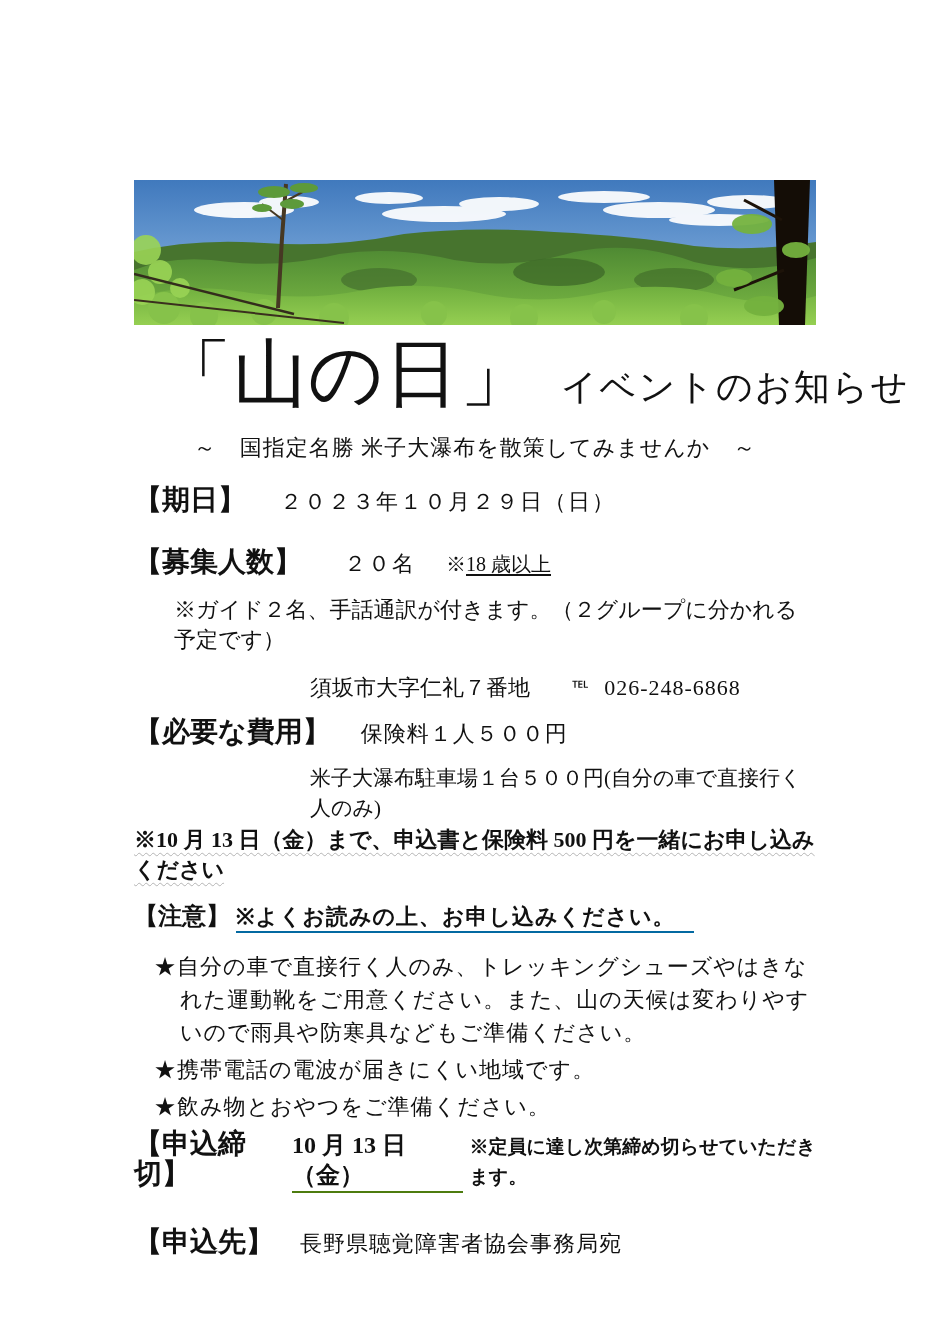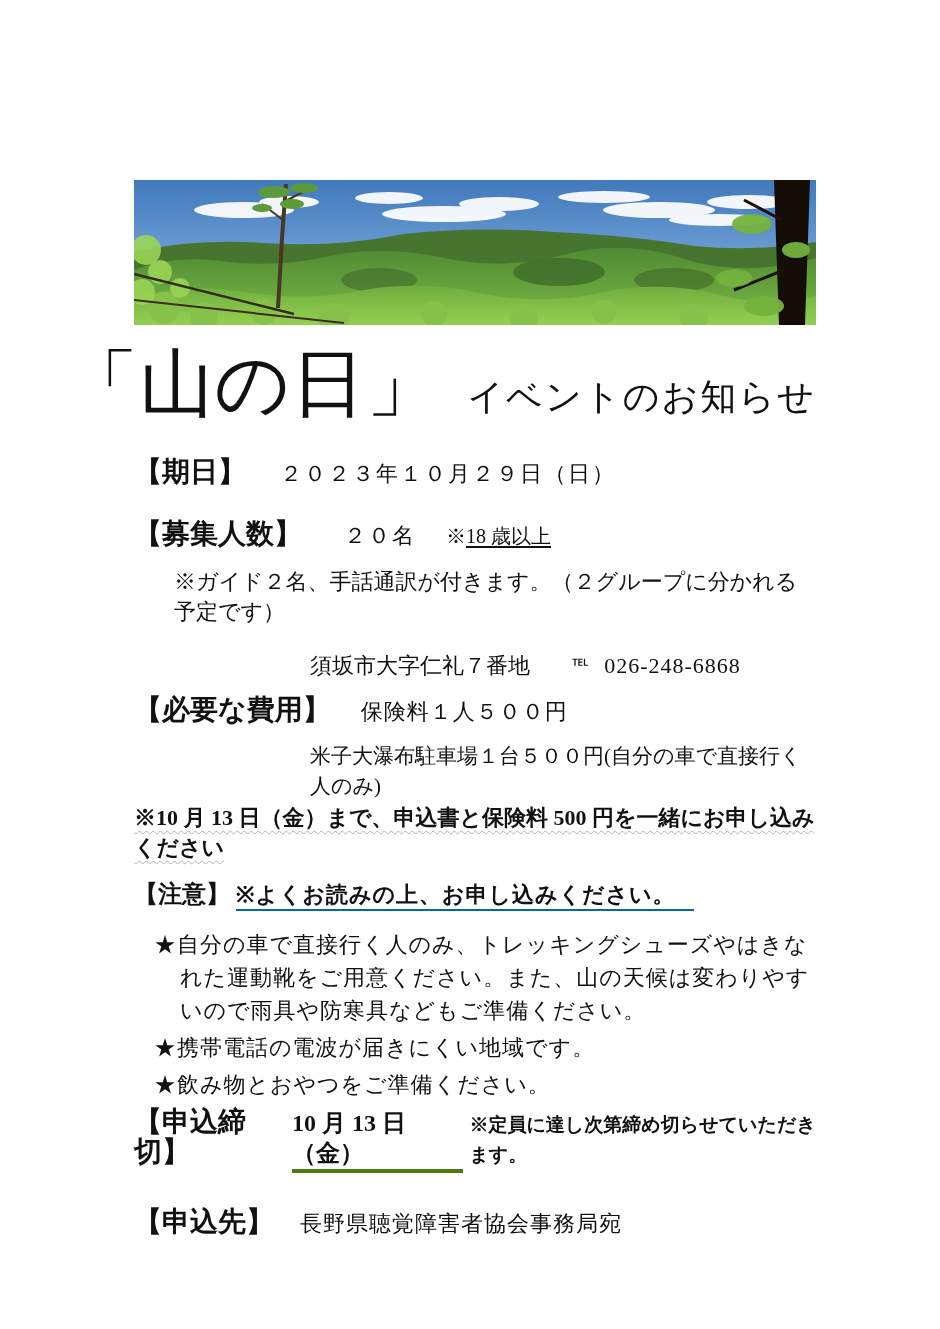--- a/index.html
+++ b/index.html
@@ -12,21 +12,21 @@
   .content{width:682px;}
 
   .header-title{
     font-size:23px;line-height:26px;font-weight:500;
     text-align:justify;text-align-last:justify;letter-spacing:0;
   }
 
   .photo-wrap{margin-top:12px;width:682px;height:145px;}
   .photo-wrap svg{display:block;width:682px;height:145px;}
 
-  .title-row{display:flex;align-items:baseline;margin-top:10px;padding-left:24px;white-space:nowrap;justify-content:flex-end;}
+  .title-row{display:flex;align-items:baseline;padding-left:24px;white-space:nowrap;}
   .title-main{font-size:74px;font-weight:500;letter-spacing:1px;}
   .title-sub{font-size:36px;margin-left:26px;letter-spacing:2px;}
 
   .subtitle{margin-top:8px;text-align:center;font-size:22px;letter-spacing:1px;}
 
   .row{font-size:22px;line-height:30px;}
   .label{font-weight:bold;font-size:28px;}
 
   .r-kijitsu{margin-top:22px;}
   .r-kijitsu .value{margin-left:34px;letter-spacing:2px;}
@@ -38,21 +38,21 @@
 
   .r-guide{margin-top:16px;padding-left:40px;}
 
   .r-shugo{margin-top:12px;}
   .r-shugo .place{margin-left:38px;letter-spacing:1px;}
   .r-shugo .time{
     margin-left:22px;font-weight:bold;letter-spacing:1px;
     border-bottom:4px double #111;padding-bottom:1px;padding-right:6px;
   }
 
-  .r-address{margin-top:24px;padding-left:176px;}
+  .r-address{margin-top:18px;padding-left:176px;}
   .r-address .tel-label{margin-left:42px;font-size:20px;}
   .r-address .tel{margin-left:16px;letter-spacing:1px;}
 
   .r-hiyo{margin-top:14px;}
   .r-hiyo .value{margin-left:30px;letter-spacing:1px;}
 
   .r-parking{margin-top:14px;padding-left:176px;font-size:21px;}
 
   .r-deadline-note{margin-top:2px;font-weight:bold;font-size:22px;}
   .r-deadline-note .wavy{
@@ -72,21 +72,21 @@
   .warning-list{margin-top:18px;}
   .warning-item{
     font-size:22px;line-height:33px;
     padding-left:46px;text-indent:-26px;letter-spacing:1px;
   }
   .warning-item + .warning-item{margin-top:4px;}
 
   .r-shimekiri{margin-top:6px;display:flex;align-items:baseline;}
   .r-shimekiri .date{
     margin-left:14px;font-size:24px;font-weight:600;
-    border-bottom:4px solid #4d7c0f;padding-bottom:1px;padding-right:12px;
+    border-bottom:2px solid #4d7c0f;padding-bottom:1px;padding-right:12px;
   }
   .r-shimekiri .note{margin-left:6px;font-weight:bold;font-size:19px;}
 
   .r-moshikomi{margin-top:34px;}
   .r-moshikomi .value{margin-left:26px;letter-spacing:1px;}
 </style>
 </head>
 <body>
 
 <div class="page">
@@ -163,20 +163,21 @@
           <ellipse cx="630" cy="126" rx="20" ry="10"></ellipse>
         </g>
       </svg>
     </div>
 
     <div class="title-row">
       <span class="title-main">「山の日」</span>
       <span class="title-sub">イベントのお知らせ</span>
     </div>
 
+    <div class="subtitle">～　国指定名勝 米子大瀑布を散策してみませんか　～</div>
 
     <div class="row r-kijitsu">
       <span class="label">【期日】</span><span class="value">２０２３年１０月２９日（日）</span>
     </div>
 
     <div class="row r-boshu">
       <span class="label">【募集人数】</span><span class="value">２０名</span><span class="note"><span>※</span><span class="note-underline">18 歳以上</span></span>
     </div>
 
     <div class="row r-guide">※ガイド２名、手話通訳が付きます。（２グループに分かれる予定です）</div>

